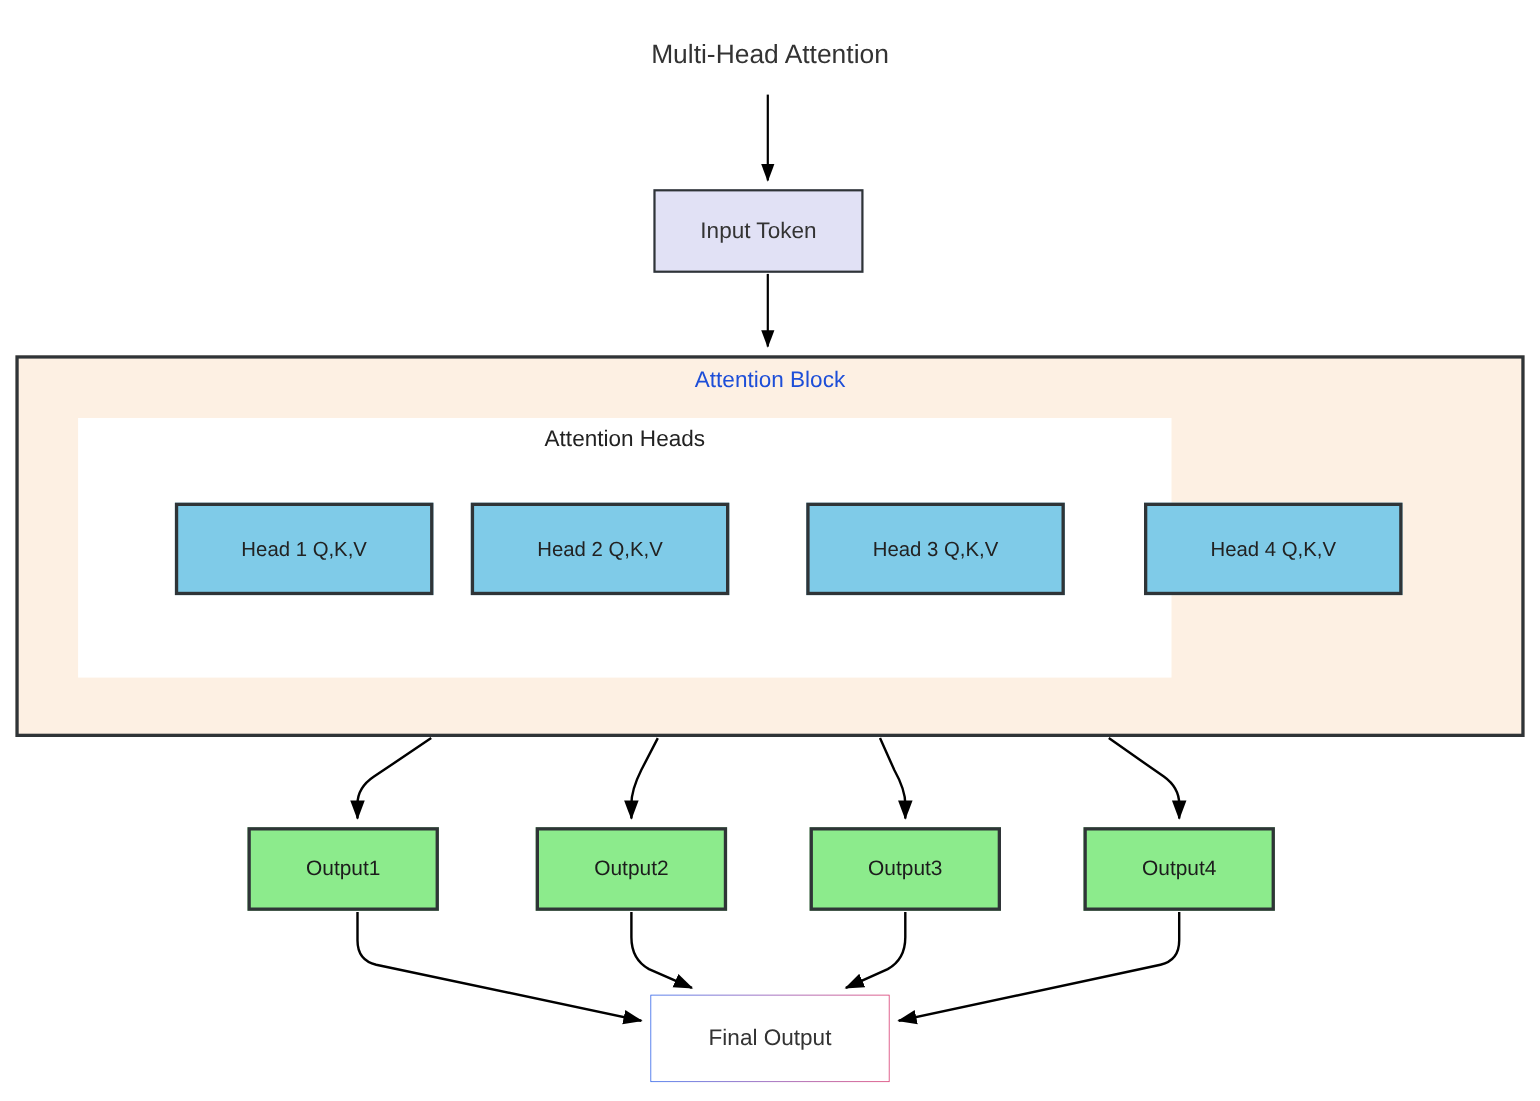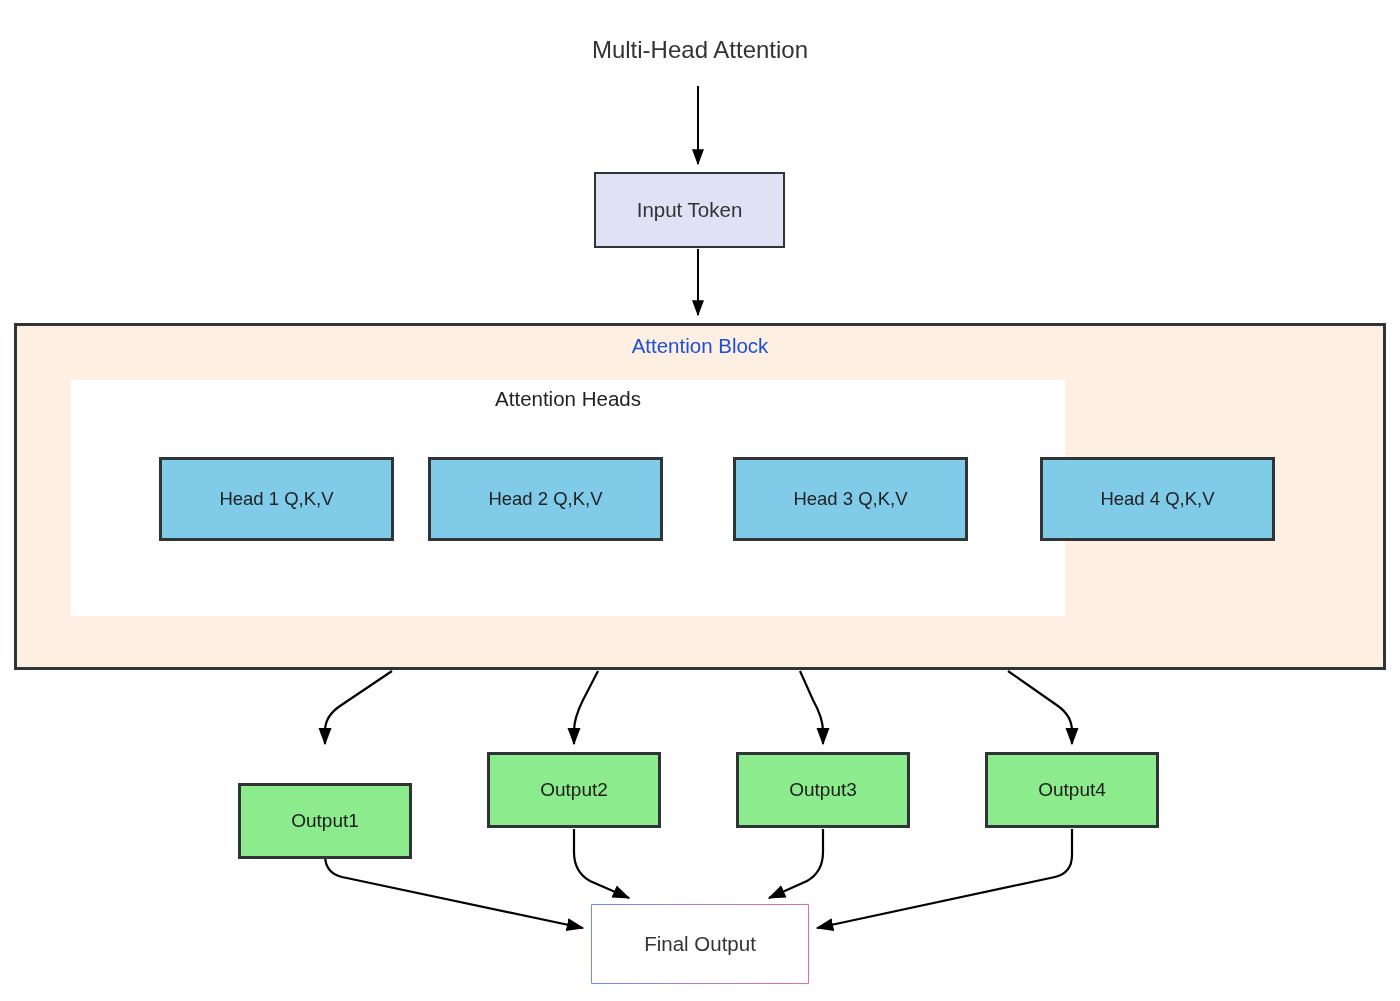--- a/index.html
+++ b/index.html
@@ -118,21 +118,21 @@
   
   .output-box {
     top: 752px;
     width: 174px;
     height: 76px;
     background: #8ceb8c;
     border: 3px solid #2f3437;
     font-size: 19px;
     color: #1c1c1c;
   }
-  #output-box-1 { left: 238px; margin-top: 31px; }
+  #output-box-1 { left: 225px; }
   #output-box-2 { left: 487px; }
   #output-box-3 { left: 736px; }
   #output-box-4 { left: 985px; }
 
   
   #final-output-box {
     left: 592px;
     top: 905px;
     width: 216px;
     height: 78px;

